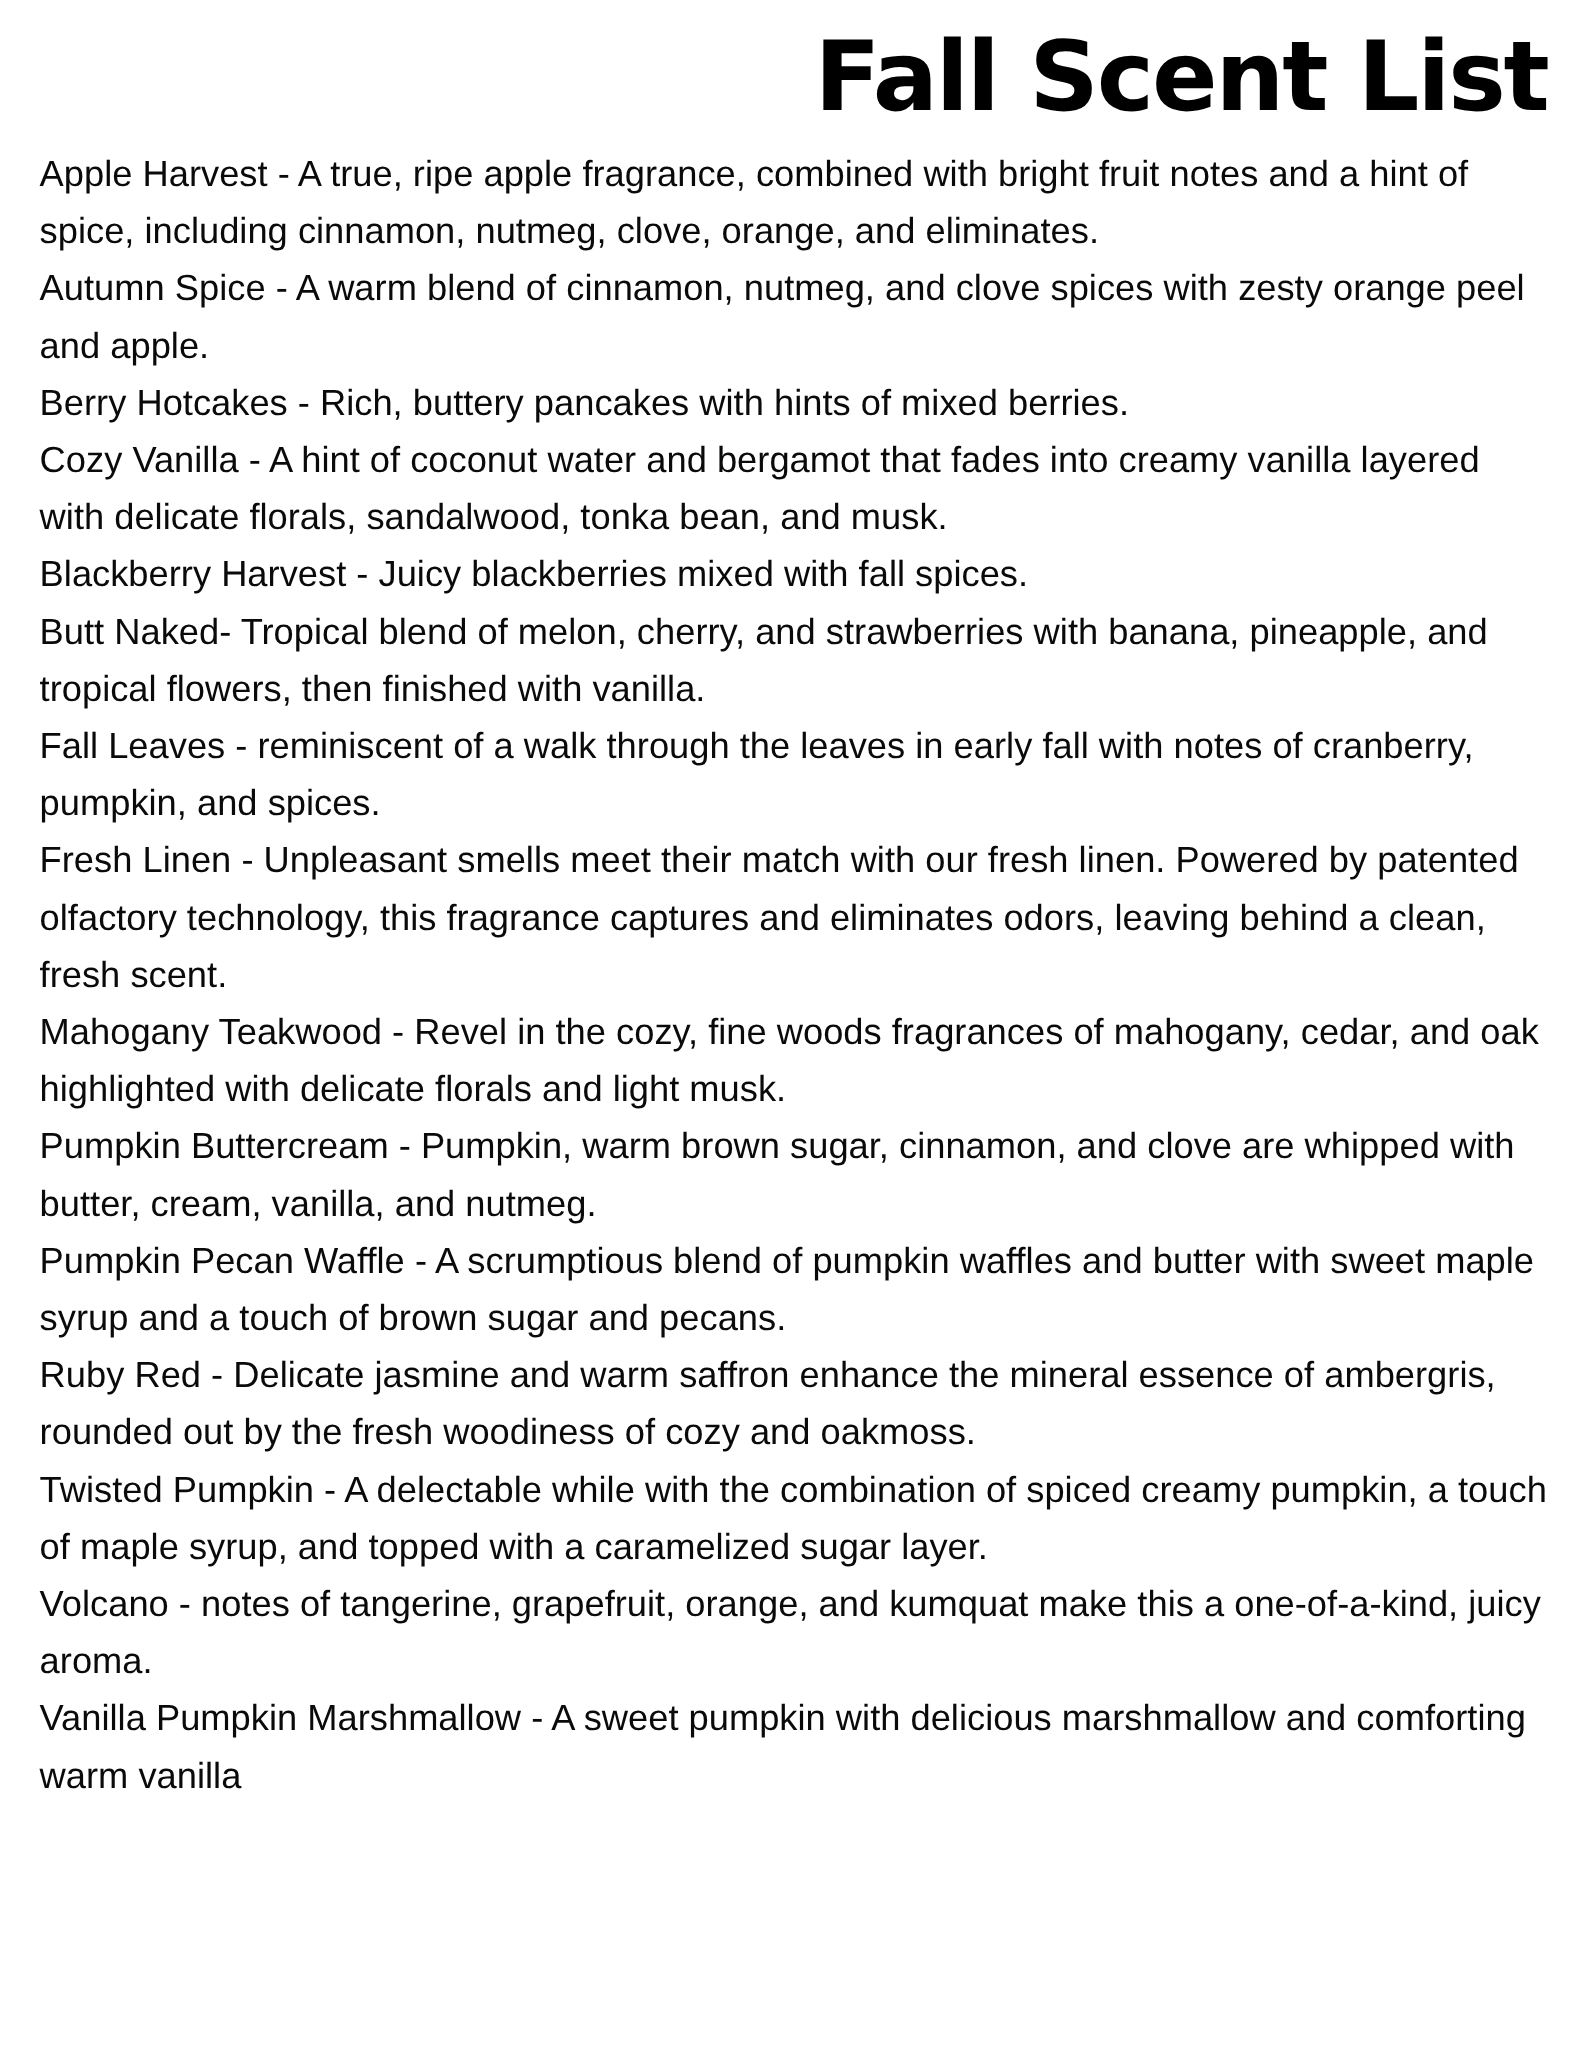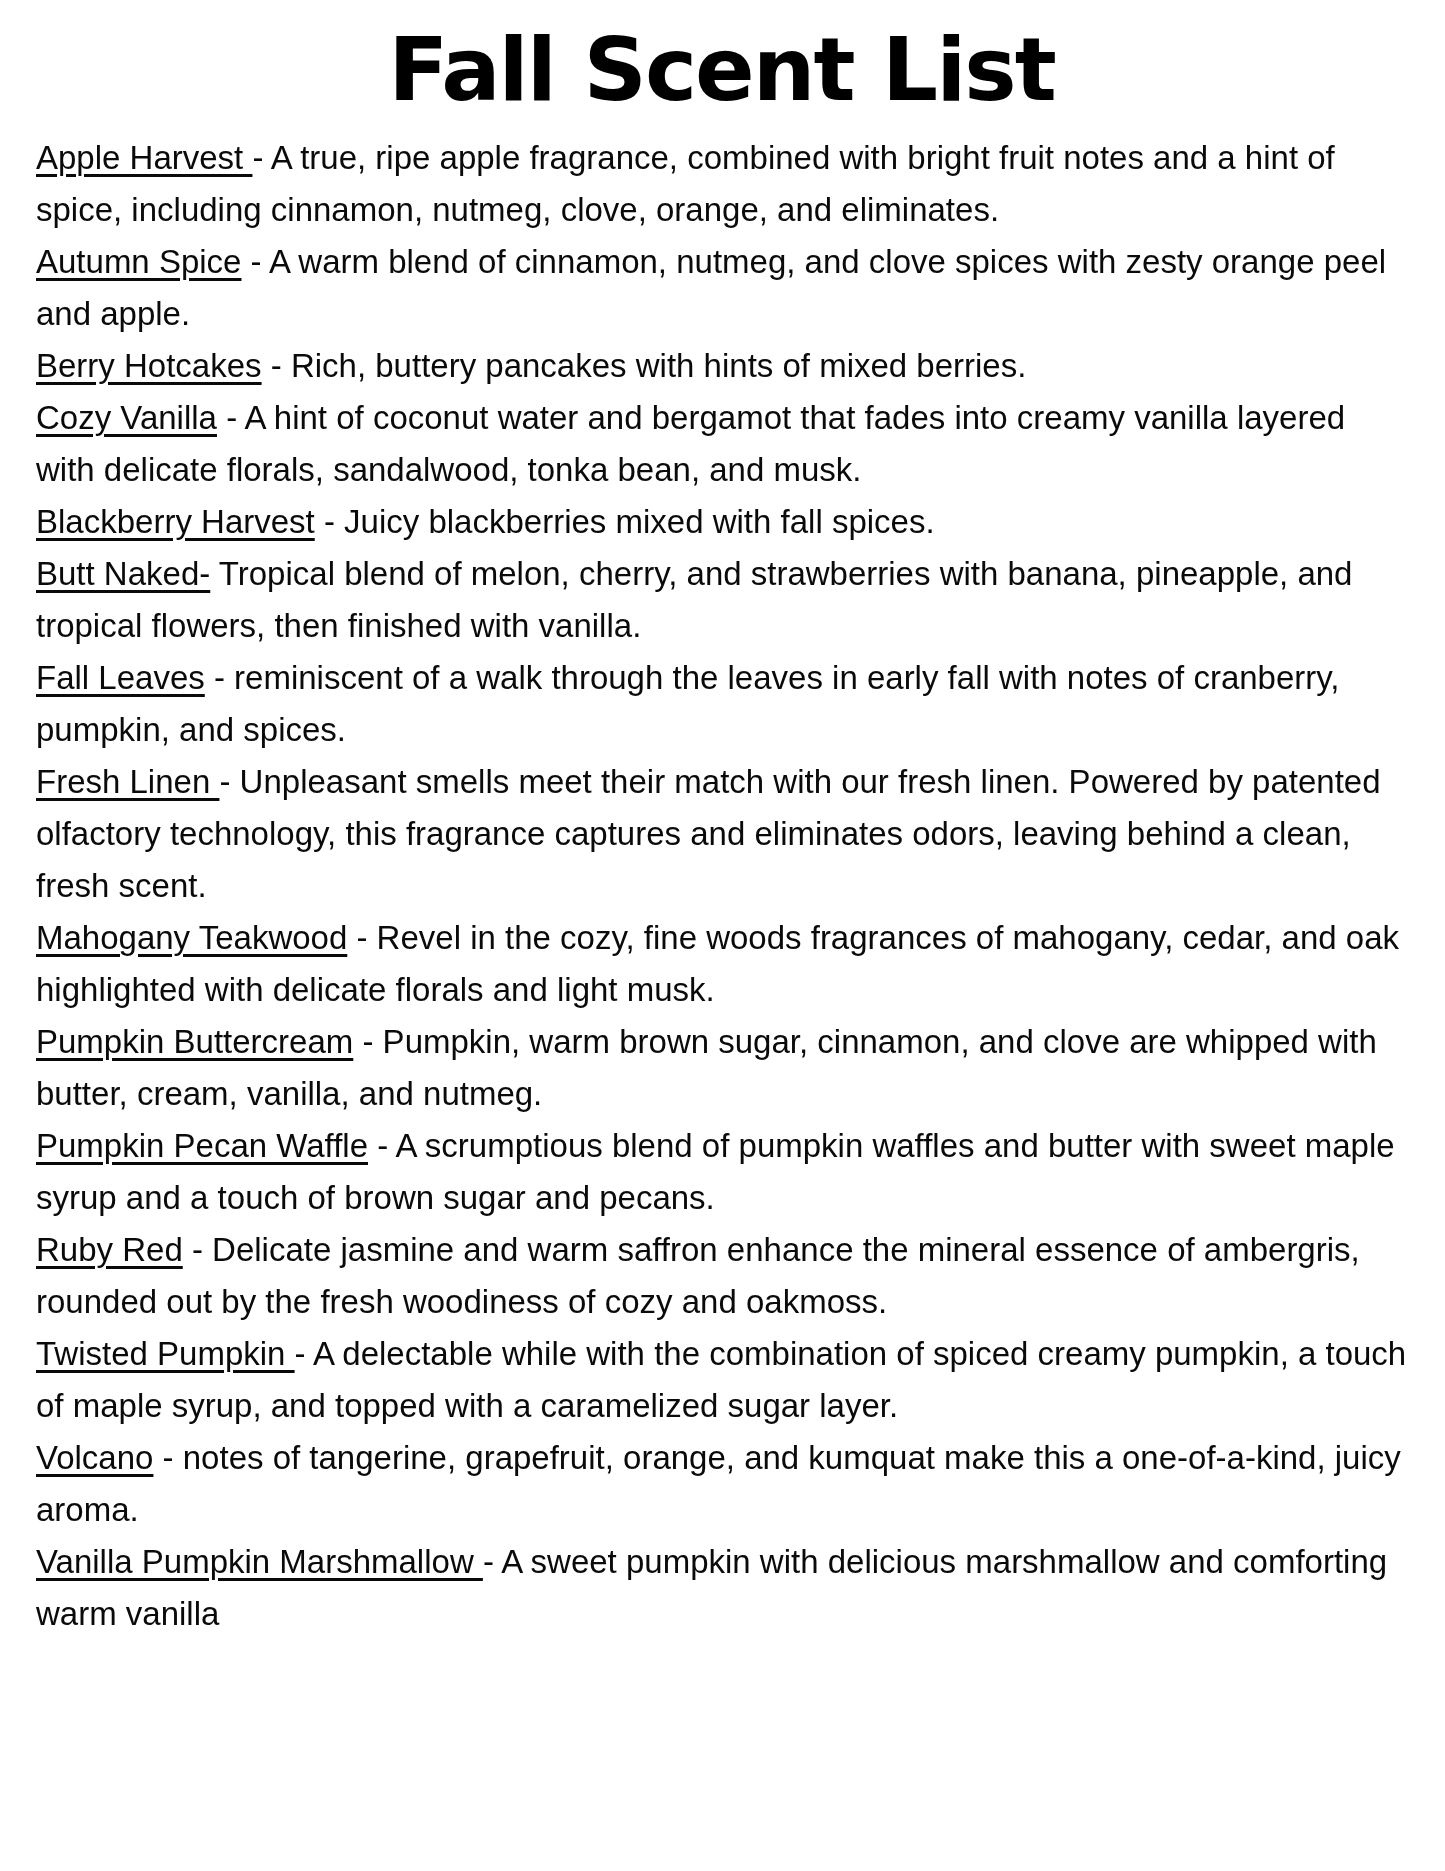--- a/index.html
+++ b/index.html
@@ -10,39 +10,38 @@
   .page {
     width: 1445px;
     min-height: 1871px;
     box-sizing: border-box;
     background: #ffffff;
     color: #0a0a0a;
     padding: 12px 38px 40px 36px;
     font-family: "Liberation Sans", sans-serif;
   }
   .page-title {
-    text-align: center;
+    text-align: right;
     font-family: "DejaVu Sans", sans-serif;
     font-weight: 800;
     font-size: 88px;
     line-height: 104px;
     letter-spacing: -2px;
     color: #000000;
     margin: 6px 0 10px 0;
   }
   .scent-list {
     font-size: 33px;
     line-height: 52px;
     font-weight: 400;
   }
   .entry {
     margin: 0;
   }
   .scent-name {
-    text-decoration: underline;
     text-decoration-thickness: 3px;
     text-underline-offset: 5px;
     white-space: pre-wrap;
   }
   .scent-desc {
     white-space: pre-wrap;
   }
 </style>
 </head>
 <body>

